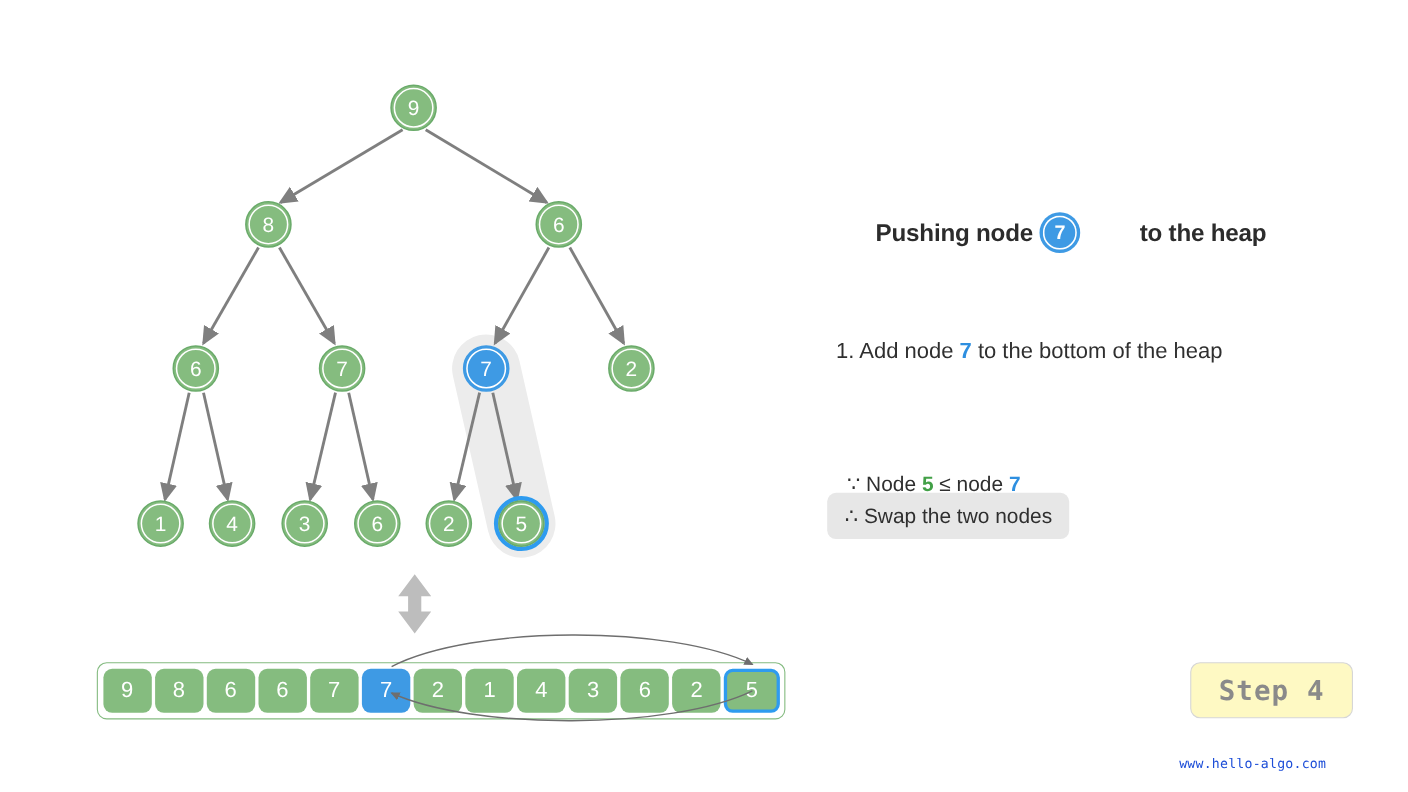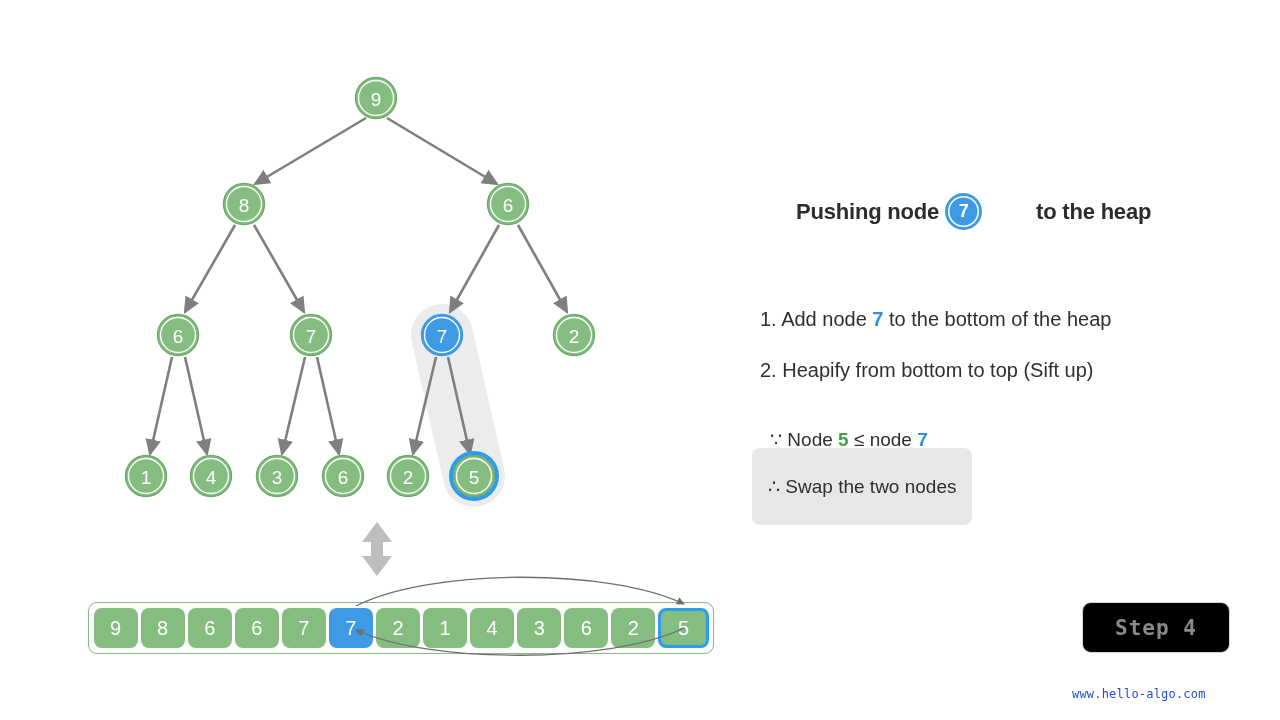--- a/index.html
+++ b/index.html
@@ -75,35 +75,35 @@
   .step-line {
     font-size: 20px; color: #2f2f2f;
     margin-top: 16px; white-space: pre;
   }
   #step1 { position: absolute; left: 8px;  top: 96px; }
   #step2 { position: absolute; left: 8px;  top: 147px; }
   #reason{ position: absolute; left: 18px; top: 216px; font-size: 19px; }
   #concl-wrap {
     position: absolute; left: 0px; top: 252px;
     background: #e7e7e7; border-radius: 8px;
-    padding: 27px 16px;
+    padding: 9px 16px;
   }
   #concl { font-size: 19px; color: #2f2f2f; white-space: pre; }
   .num-blue  { color: #2e8fe0; font-weight: bold; }
   .num-green { color: #42a047; font-weight: bold; }
 
   
   #step-badge {
     position: absolute; left: 1082px; top: 602px;
     width: 148px; height: 51px;
     border: 1.4px solid #d6d6d6; border-radius: 9px;
-    background: #000000;
+    background: #fef9c3;
     display: flex; align-items: center; justify-content: center;
     font-family: "DejaVu Sans Mono", monospace;
-    font-size: 21px; font-weight: bold; color: #8a8a8a;
+    font-size: 25px; font-weight: bold; color: #8a8a8a;
     letter-spacing: 1px;
     box-sizing: border-box;
   }
   #watermark {
     position: absolute; left: 1072px; top: 687px;
     font-family: "DejaVu Sans Mono", monospace;
     font-size: 12px; color: #1d4ed8; letter-spacing: 0.2px;
   }
 </style>
 </head>
@@ -240,21 +240,20 @@
   <div id="panel">
 
     <div id="title-row">
       <span class="t">Pushing node</span>
       <span class="badge7">7</span>
       <span class="t">to the heap</span>
     </div>
 
     <div class="step-line" id="step1"><span>1. Add node </span><span class="num-blue">7</span><span> to the bottom of the heap</span></div>
 
-    <div class="step-line" id="step2">2. Heapify from bottom to top (Sift up)</div>
 
     <div class="step-line" id="reason"><span>∵ Node </span><span class="num-green">5</span><span> ≤ node </span><span class="num-blue">7</span></div>
 
     <div id="concl-wrap">
       <span id="concl">∴ Swap the two nodes</span>
     </div>
   </div>
 
   <div id="step-badge">Step 4</div>
   <div id="watermark">www.hello-algo.com</div>

